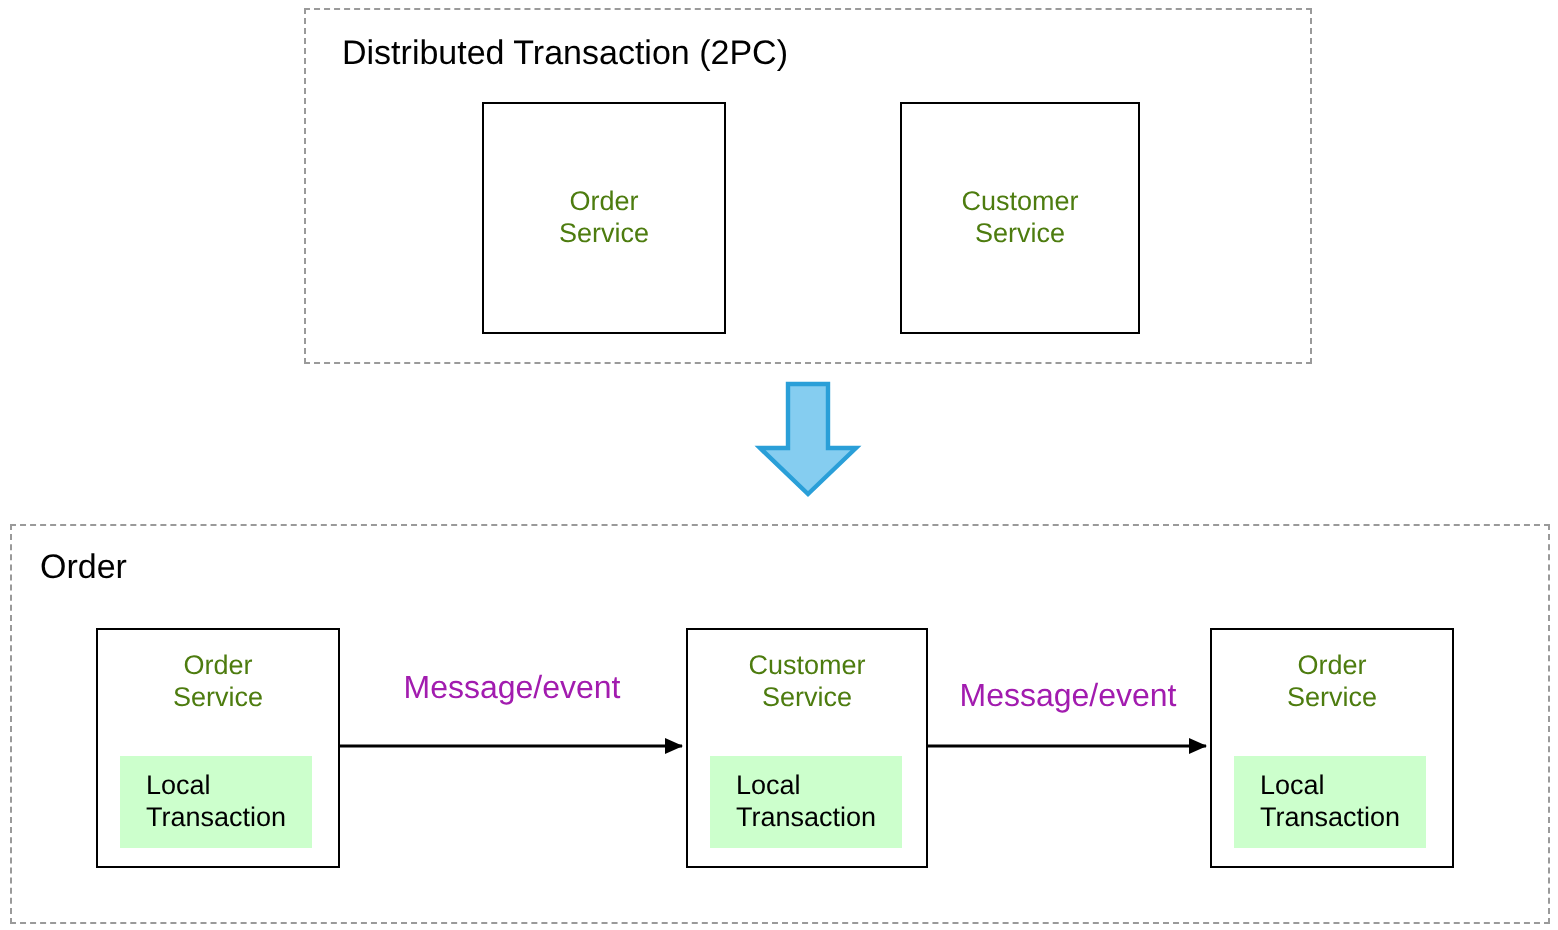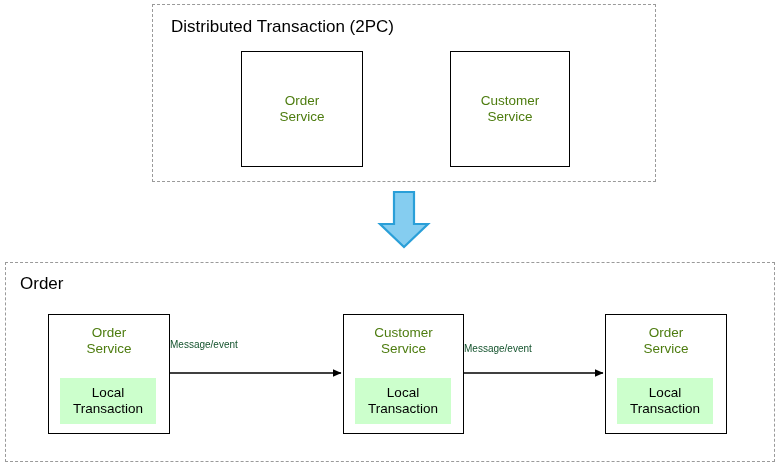--- a/index.html
+++ b/index.html
@@ -59,42 +59,42 @@
     background: #ccffcc;
     border: none;
     box-sizing: border-box;
     display: flex;
     align-items: center;
     justify-content: center;
   }
   .local-tx-label {
     font-size: 13.5px;
     line-height: 16px;
-    text-align: center;
+    text-align: left;
     color: #000000;
     white-space: pre-line;
   }
 
   
   .flow-svg {
     position: absolute;
     left: 0;
     top: 0;
     width: 779px;
     height: 465px;
     pointer-events: none;
     overflow: visible;
   }
 
   .edge-label {
     position: absolute;
-    font-size: 10px;
+    font-size: 16px;
     line-height: 16px;
-    color: #14532d;
-    text-align: left;
+    color: #a21caf;
+    text-align: center;
     white-space: nowrap;
   }
 
   
   .big-arrow {
     position: absolute;
   }
 </style>
 </head>
 <body>

